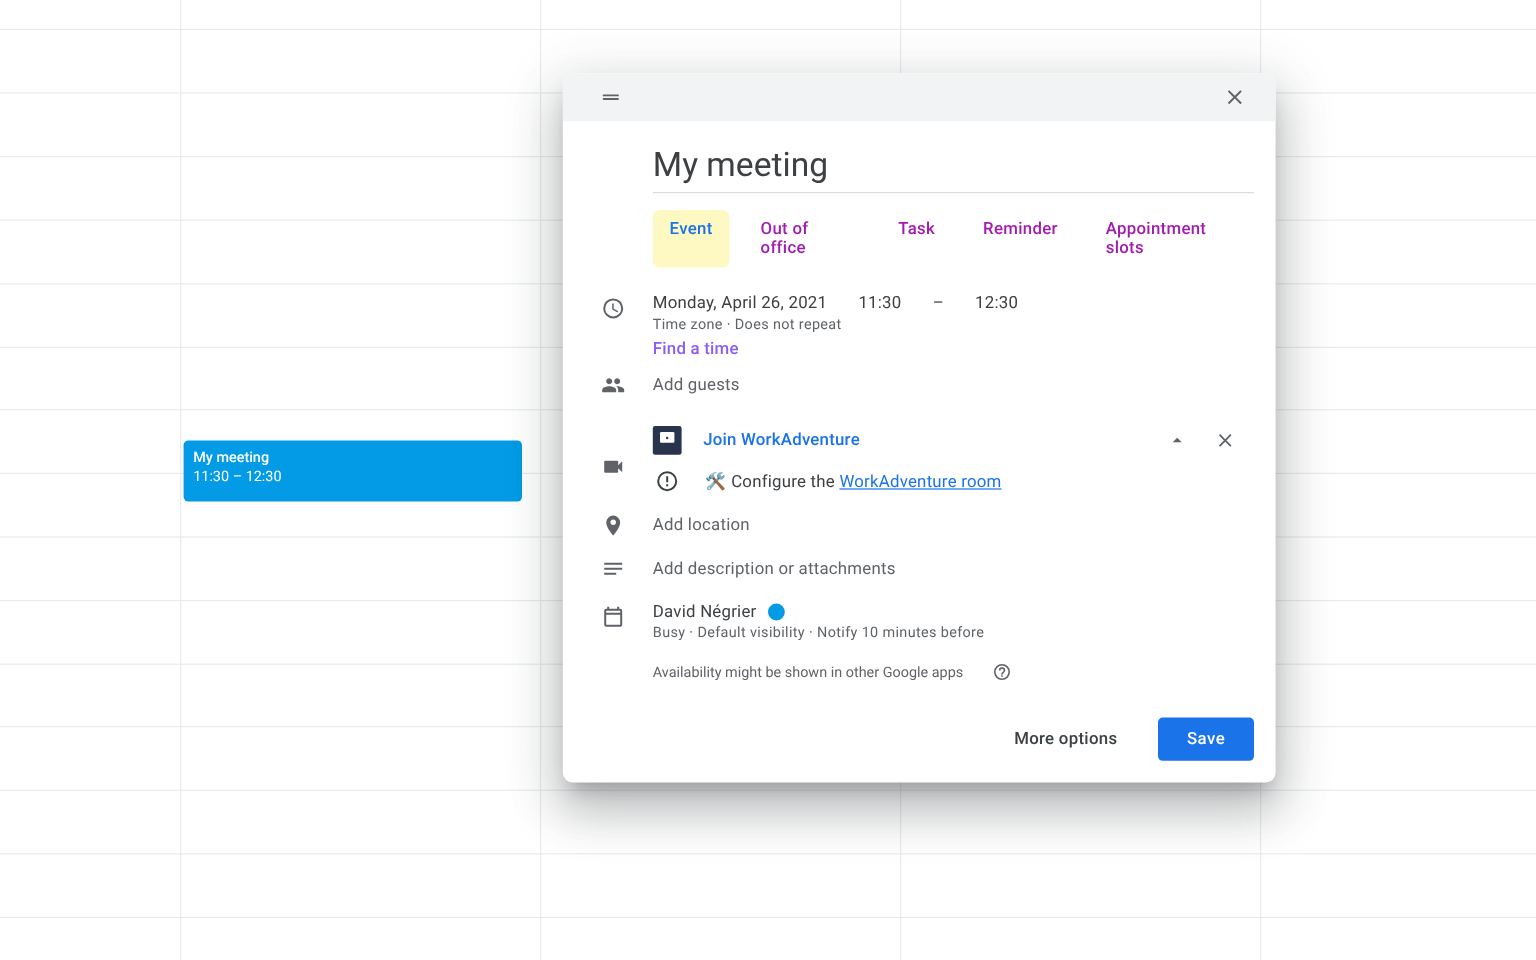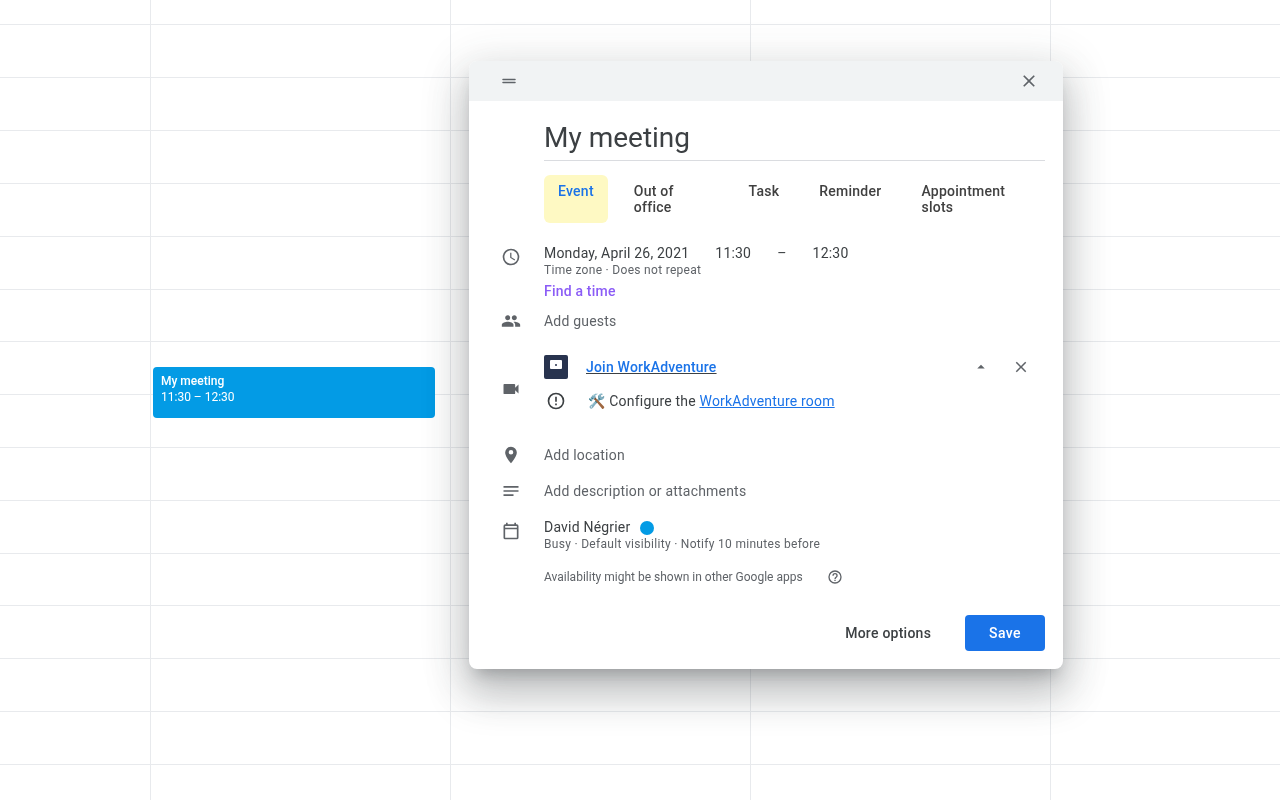--- a/index.html
+++ b/index.html
@@ -110,21 +110,21 @@
 
   .tabs-row {
     padding-left: 57px;
     display: flex;
     gap: 12px;
     margin-bottom: 18px;
     margin-top: 14px;
   }
   .tab {
     font-size: 14px;
-    color: #404040;
+    color: #a21caf;
     padding: 8px 14px;
     border-radius: 6px;
     cursor: pointer;
     font-weight: 500;
     letter-spacing: .25px;
   }
   .tab.active {
     background: #fef9c3;
     color: #1a73e8;
   }
@@ -177,21 +177,20 @@
     font-size: 14px;
     padding-top: 4px;
     cursor: pointer;
   }
 
   
   .conf-row {
     display: flex;
     align-items: center;
     gap: 18px;
-    text-decoration: underline;
   }
   .conf-logo {
     width: 24px; height: 24px;
     background: #28334e;
     border-radius: 2px;
     display: flex;
     align-items: center;
     justify-content: center;
     position: relative;
     flex-shrink: 0;
@@ -428,21 +427,21 @@
                 <path fill="currentColor" d="M12 2a10 10 0 1 0 0 20 10 10 0 0 0 0-20zm0 18a8 8 0 1 1 0-16 8 8 0 0 1 0 16zm-1-5h2v2h-2zm0-8h2v6h-2z"></path>
               </svg>
           </div>
           <div class="conf-detail-text">
             <span>🛠️ Configure the </span><a>WorkAdventure room</a>
           </div>
         </div>
       </div>
     </div>
 
-    <div class="row" style="margin-top:24px;">
+    <div class="row" style="margin-top:7px;">
       <div class="row-icon">
         <svg viewBox="0 0 24 24">
             <path fill="currentColor" d="M12 2a7 7 0 0 0-7 7c0 5.25 7 13 7 13s7-7.75 7-13a7 7 0 0 0-7-7zm0 9.5A2.5 2.5 0 1 1 12 6a2.5 2.5 0 0 1 0 5.5z"></path>
           </svg>
       </div>
       <div class="row-content">
         <div class="placeholder-text">Add location</div>
       </div>
     </div>
 

